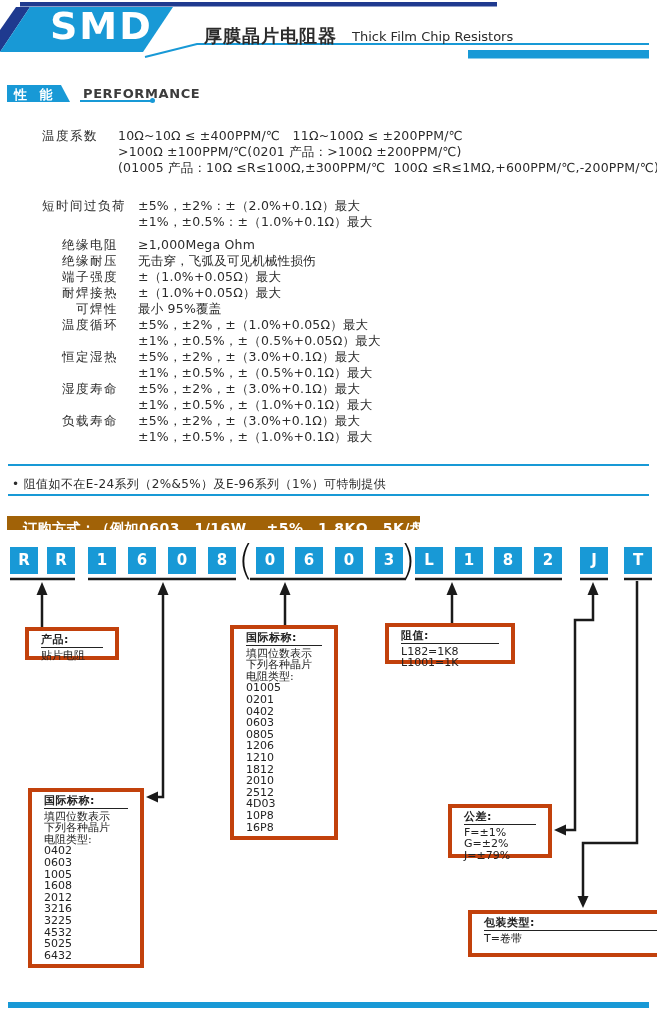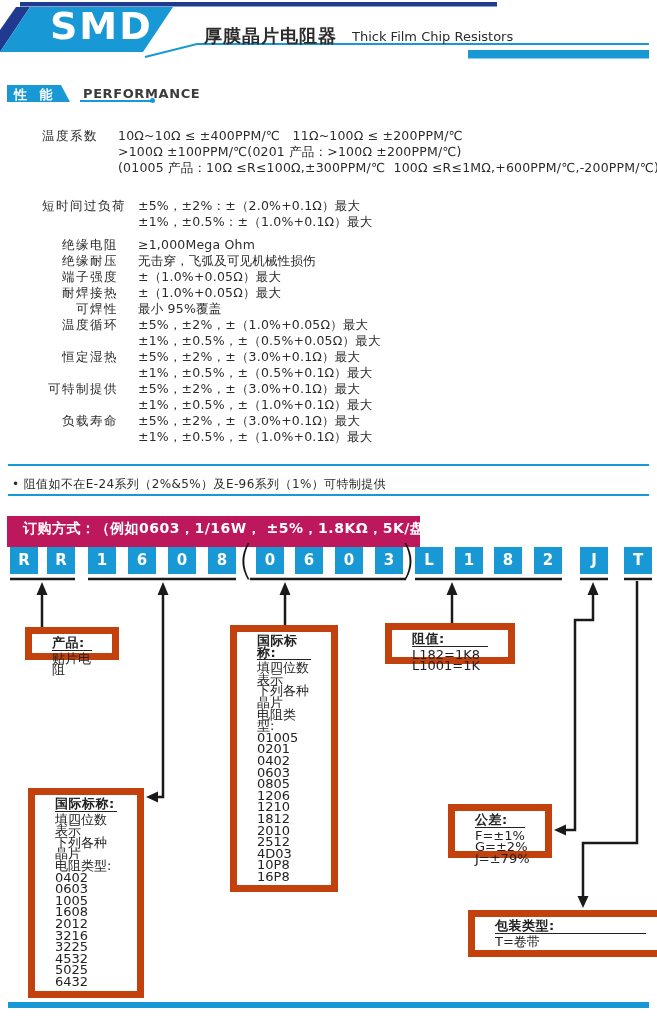--- a/index.html
+++ b/index.html
@@ -28,30 +28,30 @@
   .plines{margin-left:20px;}
   .plines div,.plabel{height:16px;line-height:16px;}
   .plines div{white-space:pre;letter-spacing:0.2px;}
   .mb22{margin-bottom:22px;} .mb7{margin-bottom:7px;}
 
   
   .rule{left:8px;width:641px;height:2px;background:#1899D6;}
   .note{left:12px;top:476px;font-size:12px;letter-spacing:0.4px;}
 
   
-  .obar{left:7px;top:516px;width:413px;height:31px;background:#be185d;color:#fff;
+  .obar{left:7px;top:516px;width:413px;height:14px;background:#a16207;color:#fff;
         font-size:14px;font-weight:bold;line-height:25px;padding-left:16px;box-sizing:border-box;
         letter-spacing:0.5px;white-space:nowrap;}
   .pbox{position:absolute;top:547px;width:28px;height:27px;background:#1899D6;color:#fff;
         font-size:15px;font-weight:bold;text-align:center;line-height:27px;}
   .paren{position:absolute;top:540px;font-size:40px;font-weight:300;color:#111;line-height:40px;}
 
   
-  .dbox{position:absolute;border:7px solid #c2410c;background:#fff;font-size:13px;
-        line-height:11.6px;padding:3px 20px;box-sizing:border-box;color:#222;}
+  .dbox{position:absolute;border:4px solid #c2410c;background:#fff;font-size:11px;
+        line-height:11.6px;padding:3px 12px;box-sizing:border-box;color:#222;}
   .dbox .t{font-weight:bold;border-bottom:1.2px solid #222;padding-bottom:1px;margin-bottom:2px;
            letter-spacing:0.5px;}
 </style>
 </head>
 <body>
 
 <div class="page">
 
   <svg width="657" height="70">
     <polygon points="20,2 497,2 497,6.5 20,6.5" fill="#1F3A8F"></polygon>
@@ -124,21 +124,21 @@
         </div>
     </div>
     <div class="prow">
       <div class="plabel">恒定湿热</div>
       <div class="plines">
           <div>±5%，±2%，±（3.0%+0.1Ω）最大</div>
           <div>±1%，±0.5%，±（0.5%+0.1Ω）最大</div>
         </div>
     </div>
     <div class="prow">
-      <div class="plabel">可特制提供</div>
+      <div class="plabel">湿度寿命</div>
       <div class="plines">
           <div>±5%，±2%，±（3.0%+0.1Ω）最大</div>
           <div>±1%，±0.5%，±（1.0%+0.1Ω）最大</div>
         </div>
     </div>
     <div class="prow">
       <div class="plabel">负载寿命</div>
       <div class="plines">
           <div>±5%，±2%，±（3.0%+0.1Ω）最大</div>
           <div>±1%，±0.5%，±（1.0%+0.1Ω）最大</div>

